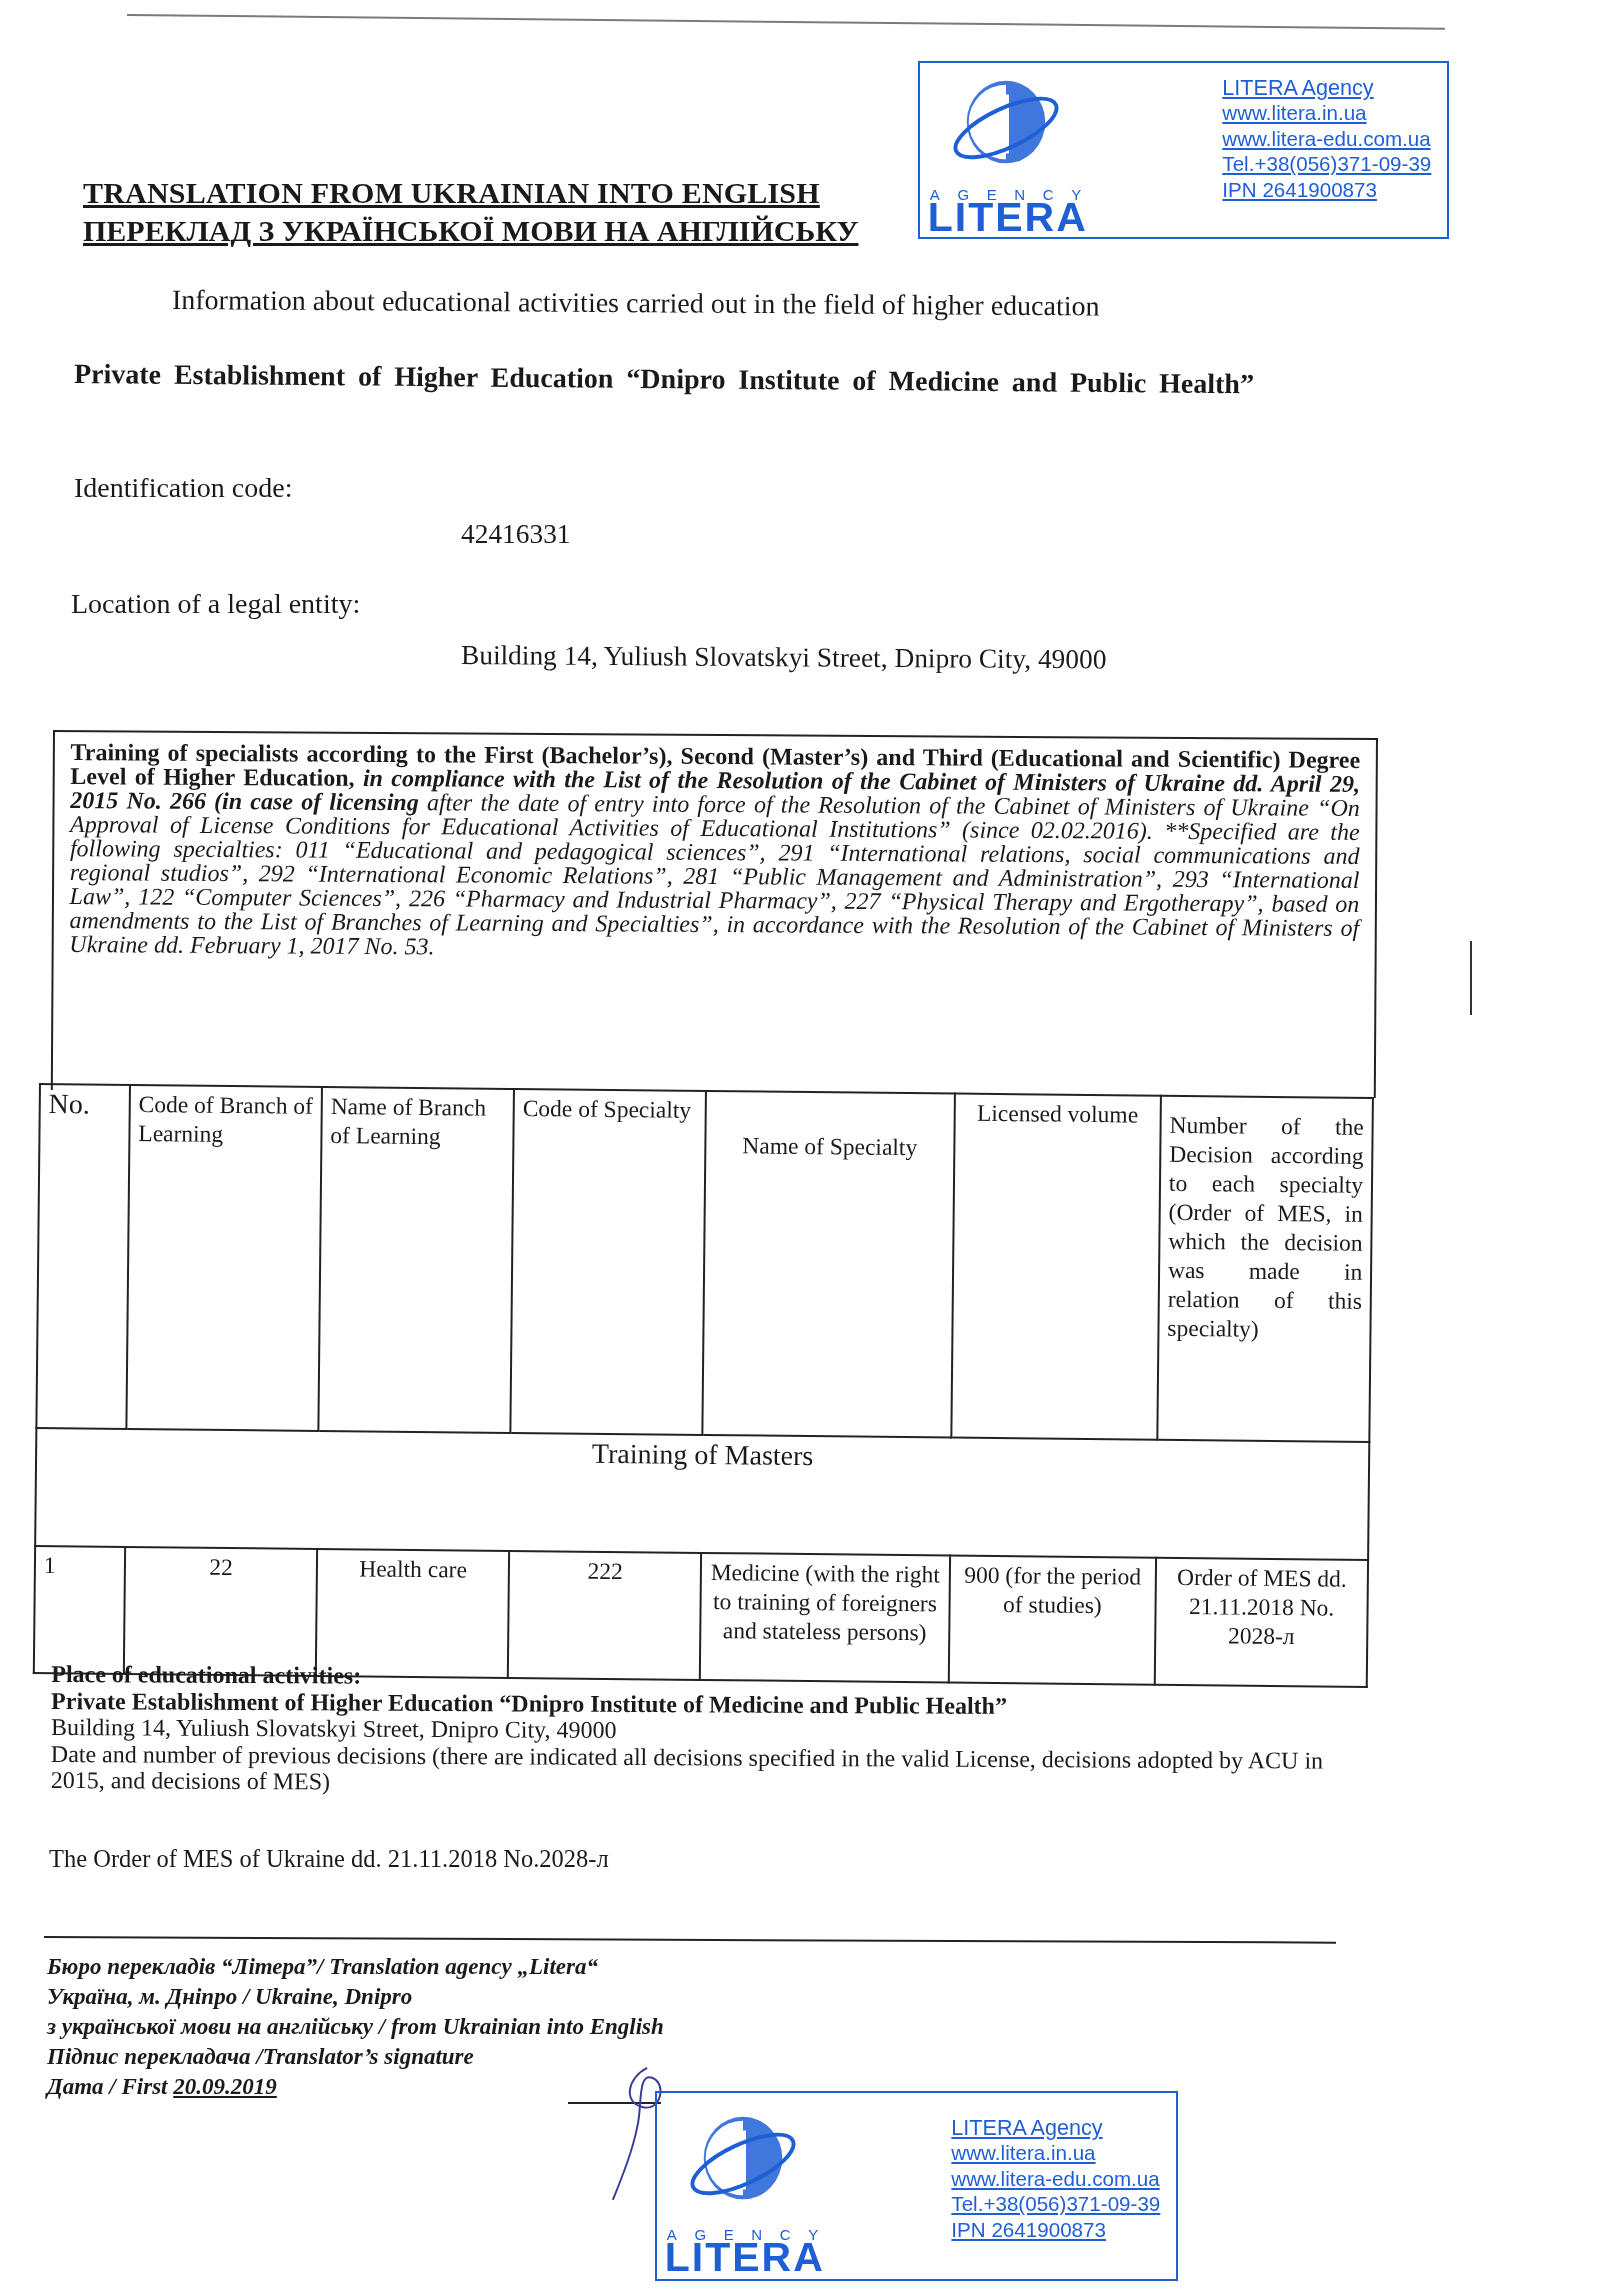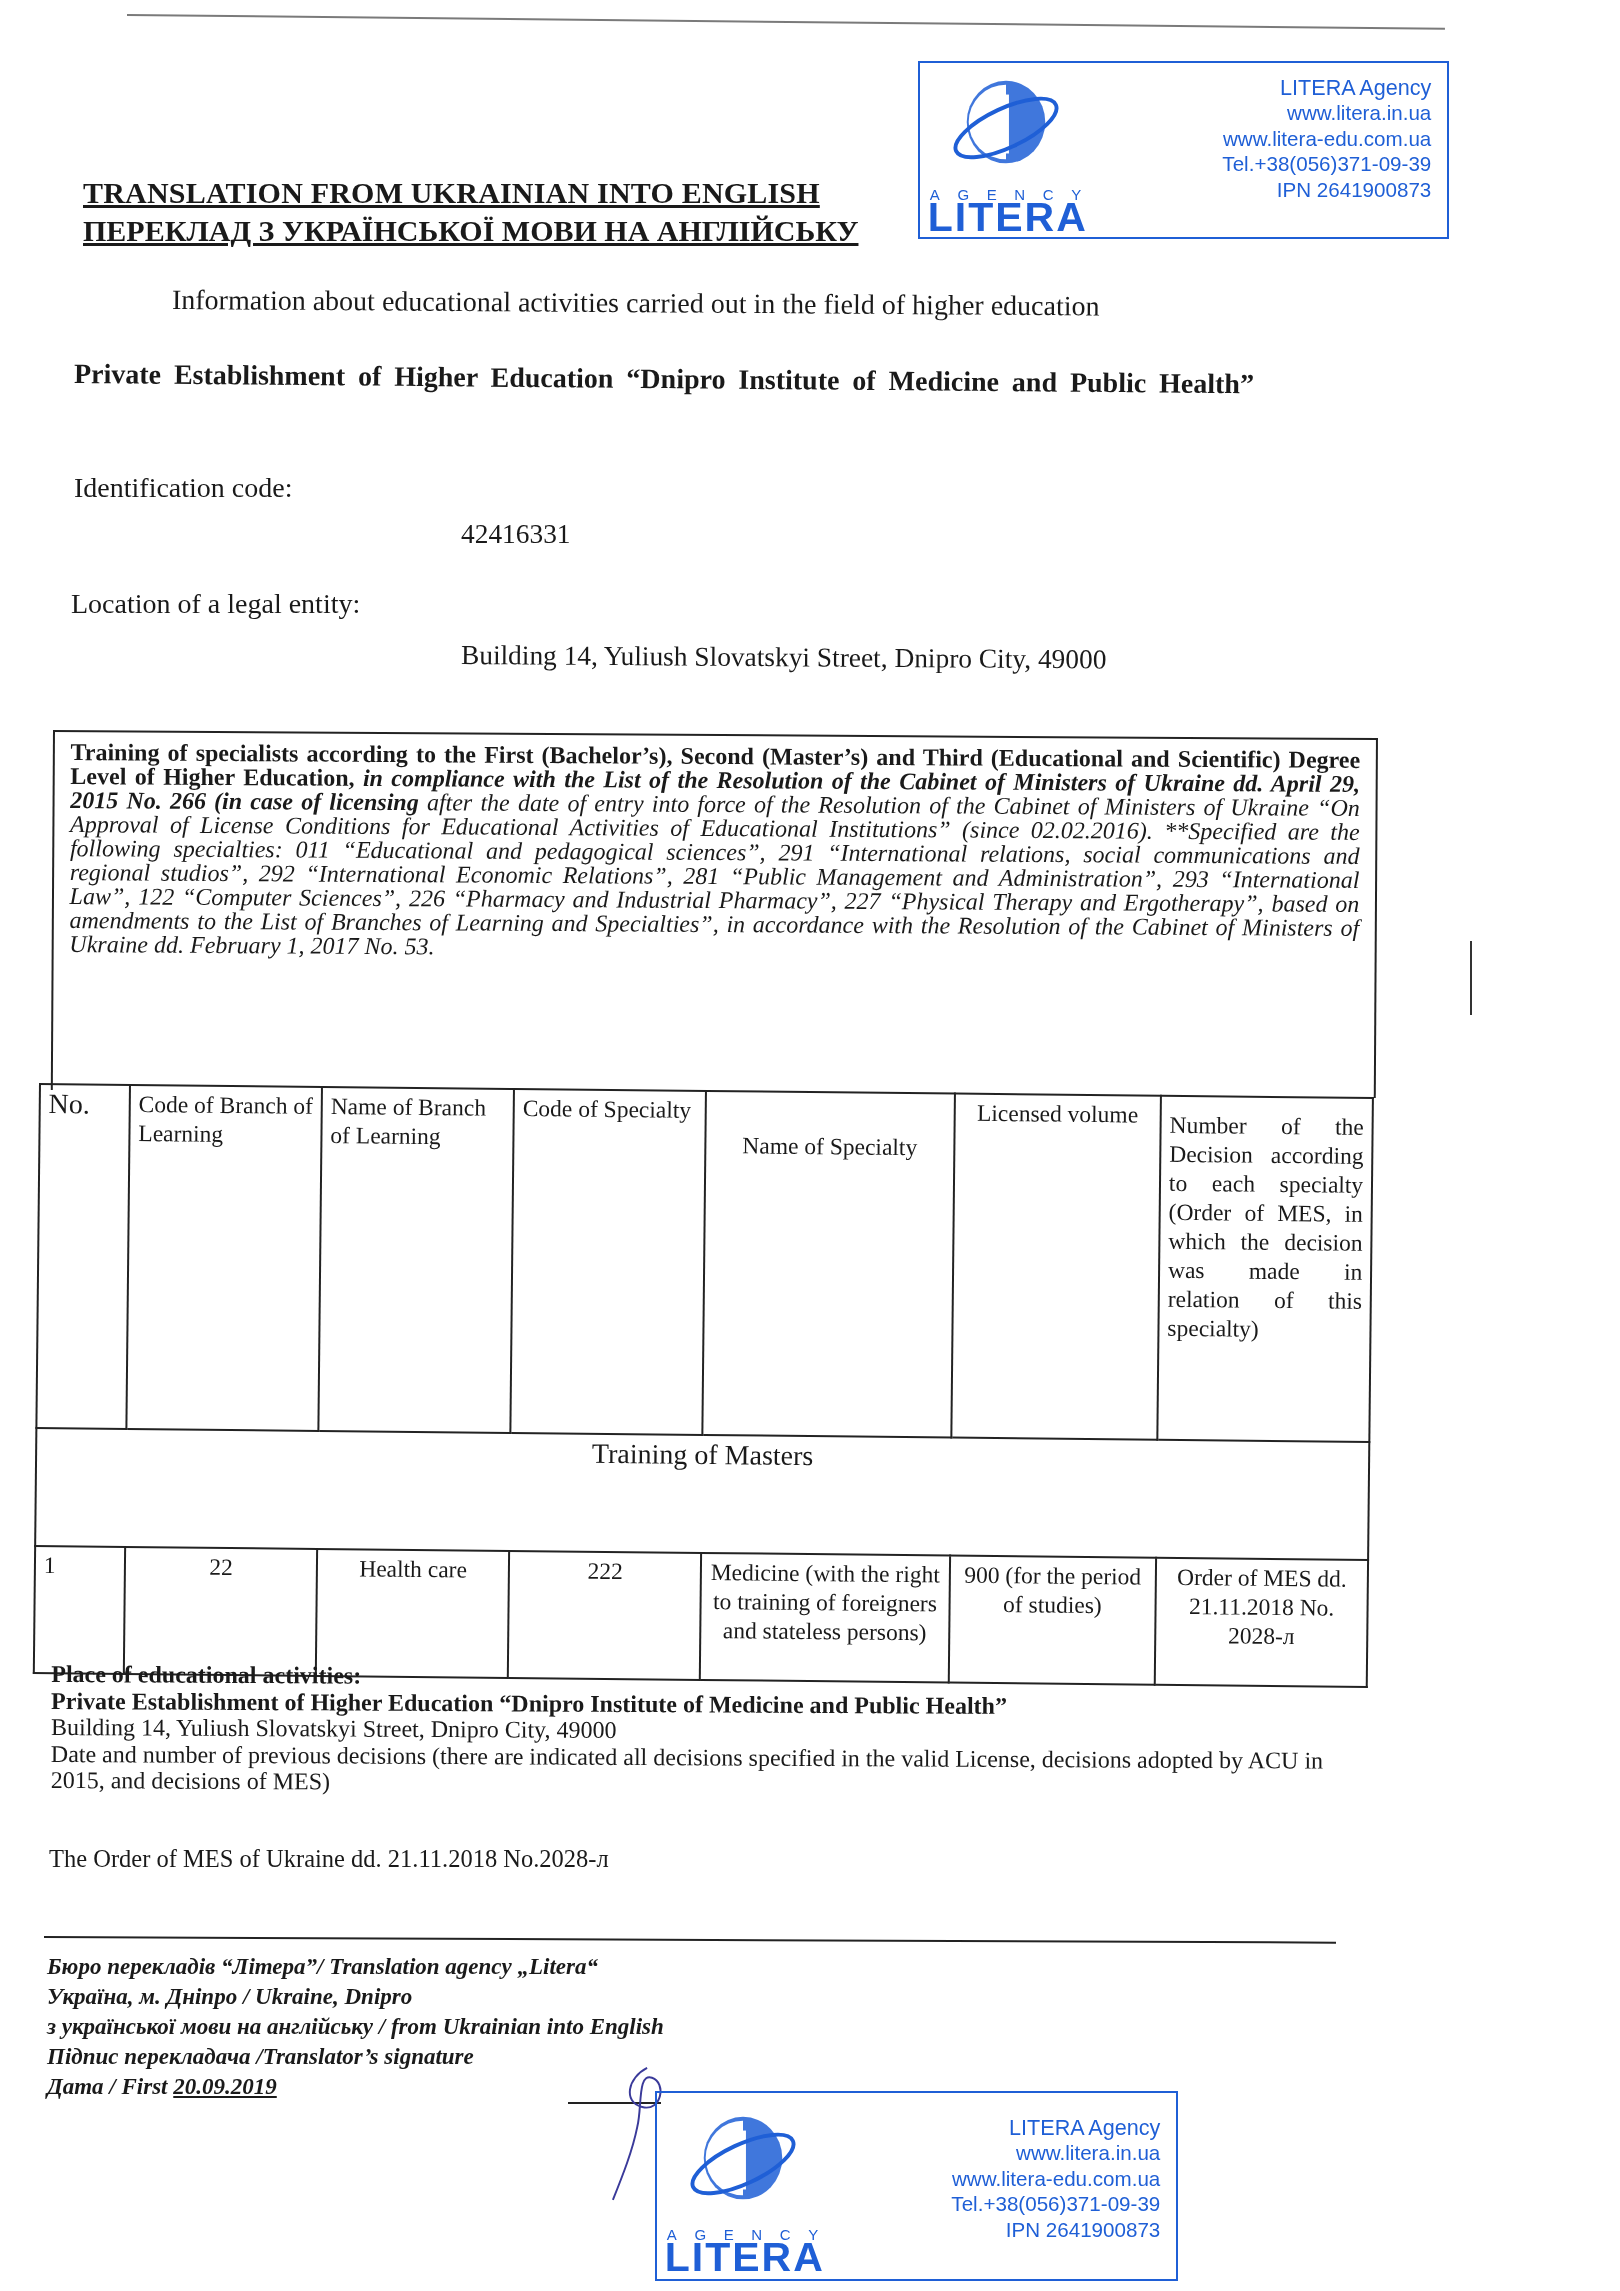--- a/index.html
+++ b/index.html
@@ -9,21 +9,21 @@
   }
   .abs { position: absolute; }
   .top-edge { left: 127px; top: 13.7px; width: 1318px; height: 0; border-top: 2px solid #7a7a7a; transform: rotate(0.6deg); transform-origin: left; }
   .right-mark { left: 1470px; top: 941px; width: 2px; height: 74px; background: #333; }
 
   
   .stamp { border: 2.9px solid #1f5fd6; color: #1f5fd6; font-family: "Liberation Sans", "DejaVu Sans", sans-serif; background: rgba(255,255,255,0.0); }
   .stamp .logo { position: absolute; left: 27.4px; top: 7.8px; width: 118px; height: 108px; }
   .stamp .agency-letters { position: absolute; left: 9.8px; top: 123px; font-size: 15px; letter-spacing: 17.6px; }
   .stamp .brand { position: absolute; left: 7.8px; top: 131px; font-size: 41px; font-weight: bold; letter-spacing: 2px; }
-  .stamp .lines { position: absolute; right: 15.7px; top: 11.8px; text-align: right; font-size: 20.6px; line-height: 25.5px; }
+  .stamp .lines { position: absolute; right: 15.7px; top: 11.8px; font-size: 20.6px; line-height: 25.5px; text-decoration: underline; }
   .stamp .lines .l0 { font-size: 21.6px; }
 
   .hdr1 { left: 83px; top: 176px; font-size: 30px; font-weight: bold; letter-spacing: 0.2px; text-decoration: underline; }
   .hdr2 { left: 83px; top: 214px; font-size: 30px; font-weight: bold; text-decoration: underline; text-decoration-thickness: 2.9px; }
 
   .info-title { left: 172px; top: 284px; font-size: 28px; transform: rotate(0.4deg); transform-origin: left; }
   .org-name { left: 74px; top: 358px; width: 1294px; font-size: 28px; font-weight: bold; line-height: 32px; word-spacing: 5.9px; transform: rotate(0.5deg); transform-origin: left; }
   .label { font-size: 28px; }
   .value { font-size: 27.4px; }
 

